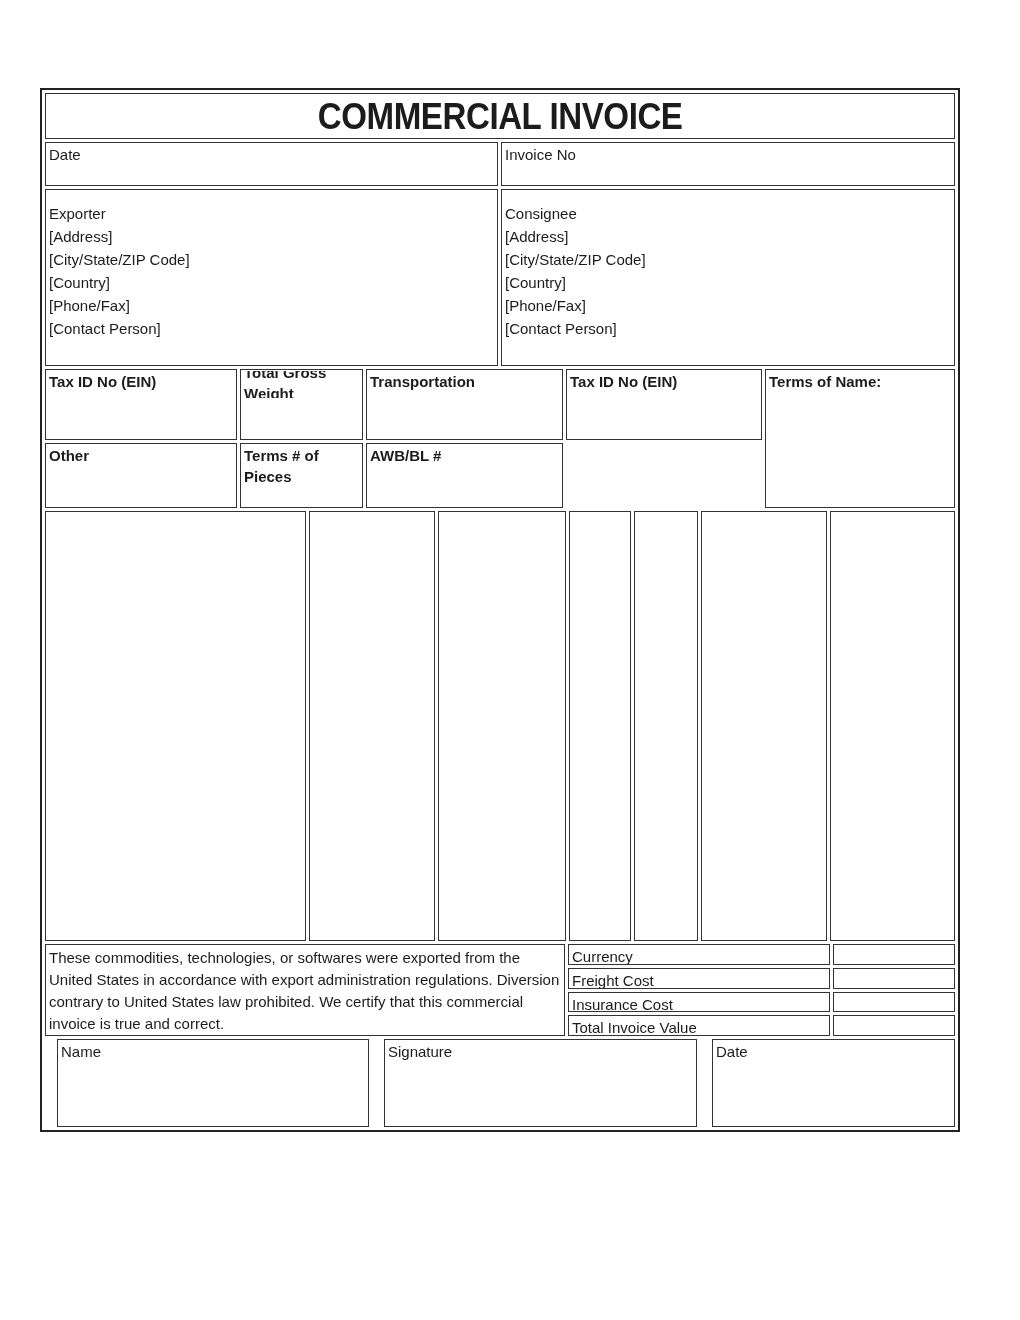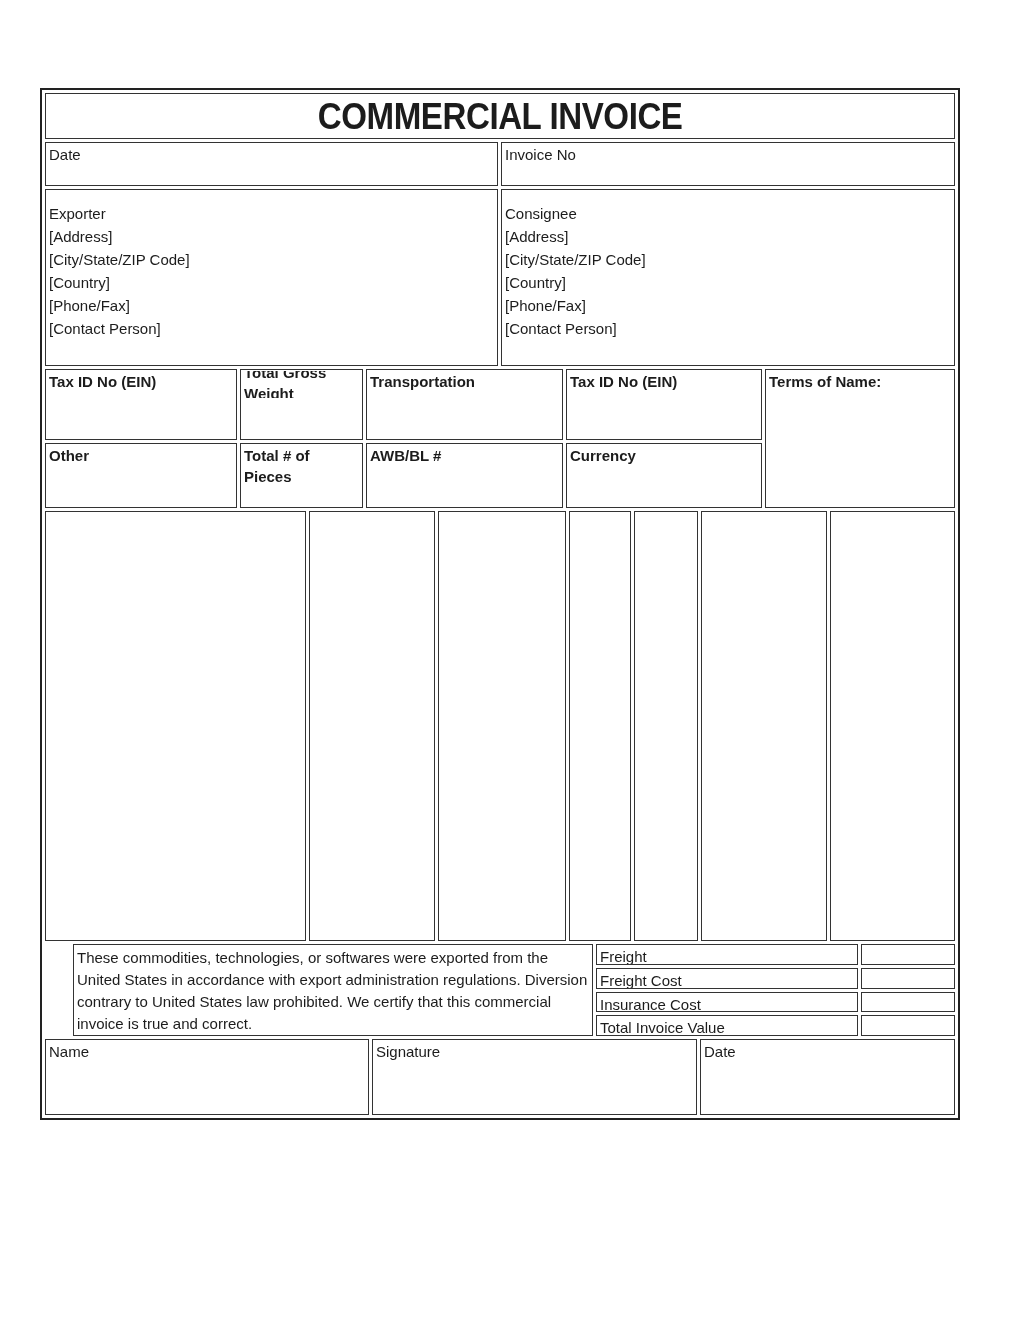--- a/index.html
+++ b/index.html
@@ -63,27 +63,26 @@
     text-align: center;
   }
   .grid-commodity.bdy .cell { height: 430px; }
   
   .grid-totals {
     display: grid;
     grid-template-columns: 520px 262px 1fr;
     grid-template-rows: repeat(4, 1fr);
     gap: 3px;
     height: 92px;
-    margin-left: 28px;
   }
   .totals-text { grid-column: 1; grid-row: 1 / span 4; line-height: 22px; padding-top: 2px; }
   
   .row-certify { height: 38px; display: flex; align-items: center; }
   .grid-sign { display: grid; grid-template-columns: 324px 325px 1fr; gap: 3px; }
-  .grid-sign .cell { height: 76px; }
+  .grid-sign .cell { height: 88px; margin-left: 12px; }
 </style>
 </head>
 <body>
 
 <div class="doc-table">
 
   <div class="cell title-row">
     <span class="title-text">COMMERCIAL INVOICE</span>
   </div>
 
@@ -130,44 +129,41 @@
     <div class="cell">
       <span>Tax ID No (EIN)</span>
     </div>
     <div class="cell span-2rows">
       <span>Terms of Name:</span>
     </div>
     <div class="cell">
       <span>Other</span>
     </div>
     <div class="cell">
-      <span>Total # of Pieces</span>
+      <span>Terms # of Pieces</span>
     </div>
     <div class="cell">
       <span>AWB/BL #</span>
-    </div>
-    <div class="cell">
-      <span>Currency</span>
     </div>
   </div>
 
 
   <div class="grid-commodity bdy">
     <div class="cell"></div>
     <div class="cell"></div>
     <div class="cell"></div>
     <div class="cell"></div>
     <div class="cell"></div>
     <div class="cell"></div>
     <div class="cell"></div>
   </div>
 
   <div class="grid-totals">
     <div class="cell totals-text">These commodities, technologies, or softwares were exported from the United States in accordance with export administration regulations. Diversion contrary to United States law prohibited. We certify that this commercial invoice is true and correct.</div>
-    <div class="cell">Freight</div>
+    <div class="cell">Currency</div>
     <div class="cell"></div>
     <div class="cell">Freight Cost</div>
     <div class="cell"></div>
     <div class="cell">Insurance Cost</div>
     <div class="cell"></div>
     <div class="cell">Total Invoice Value</div>
     <div class="cell"></div>
   </div>
 
 

